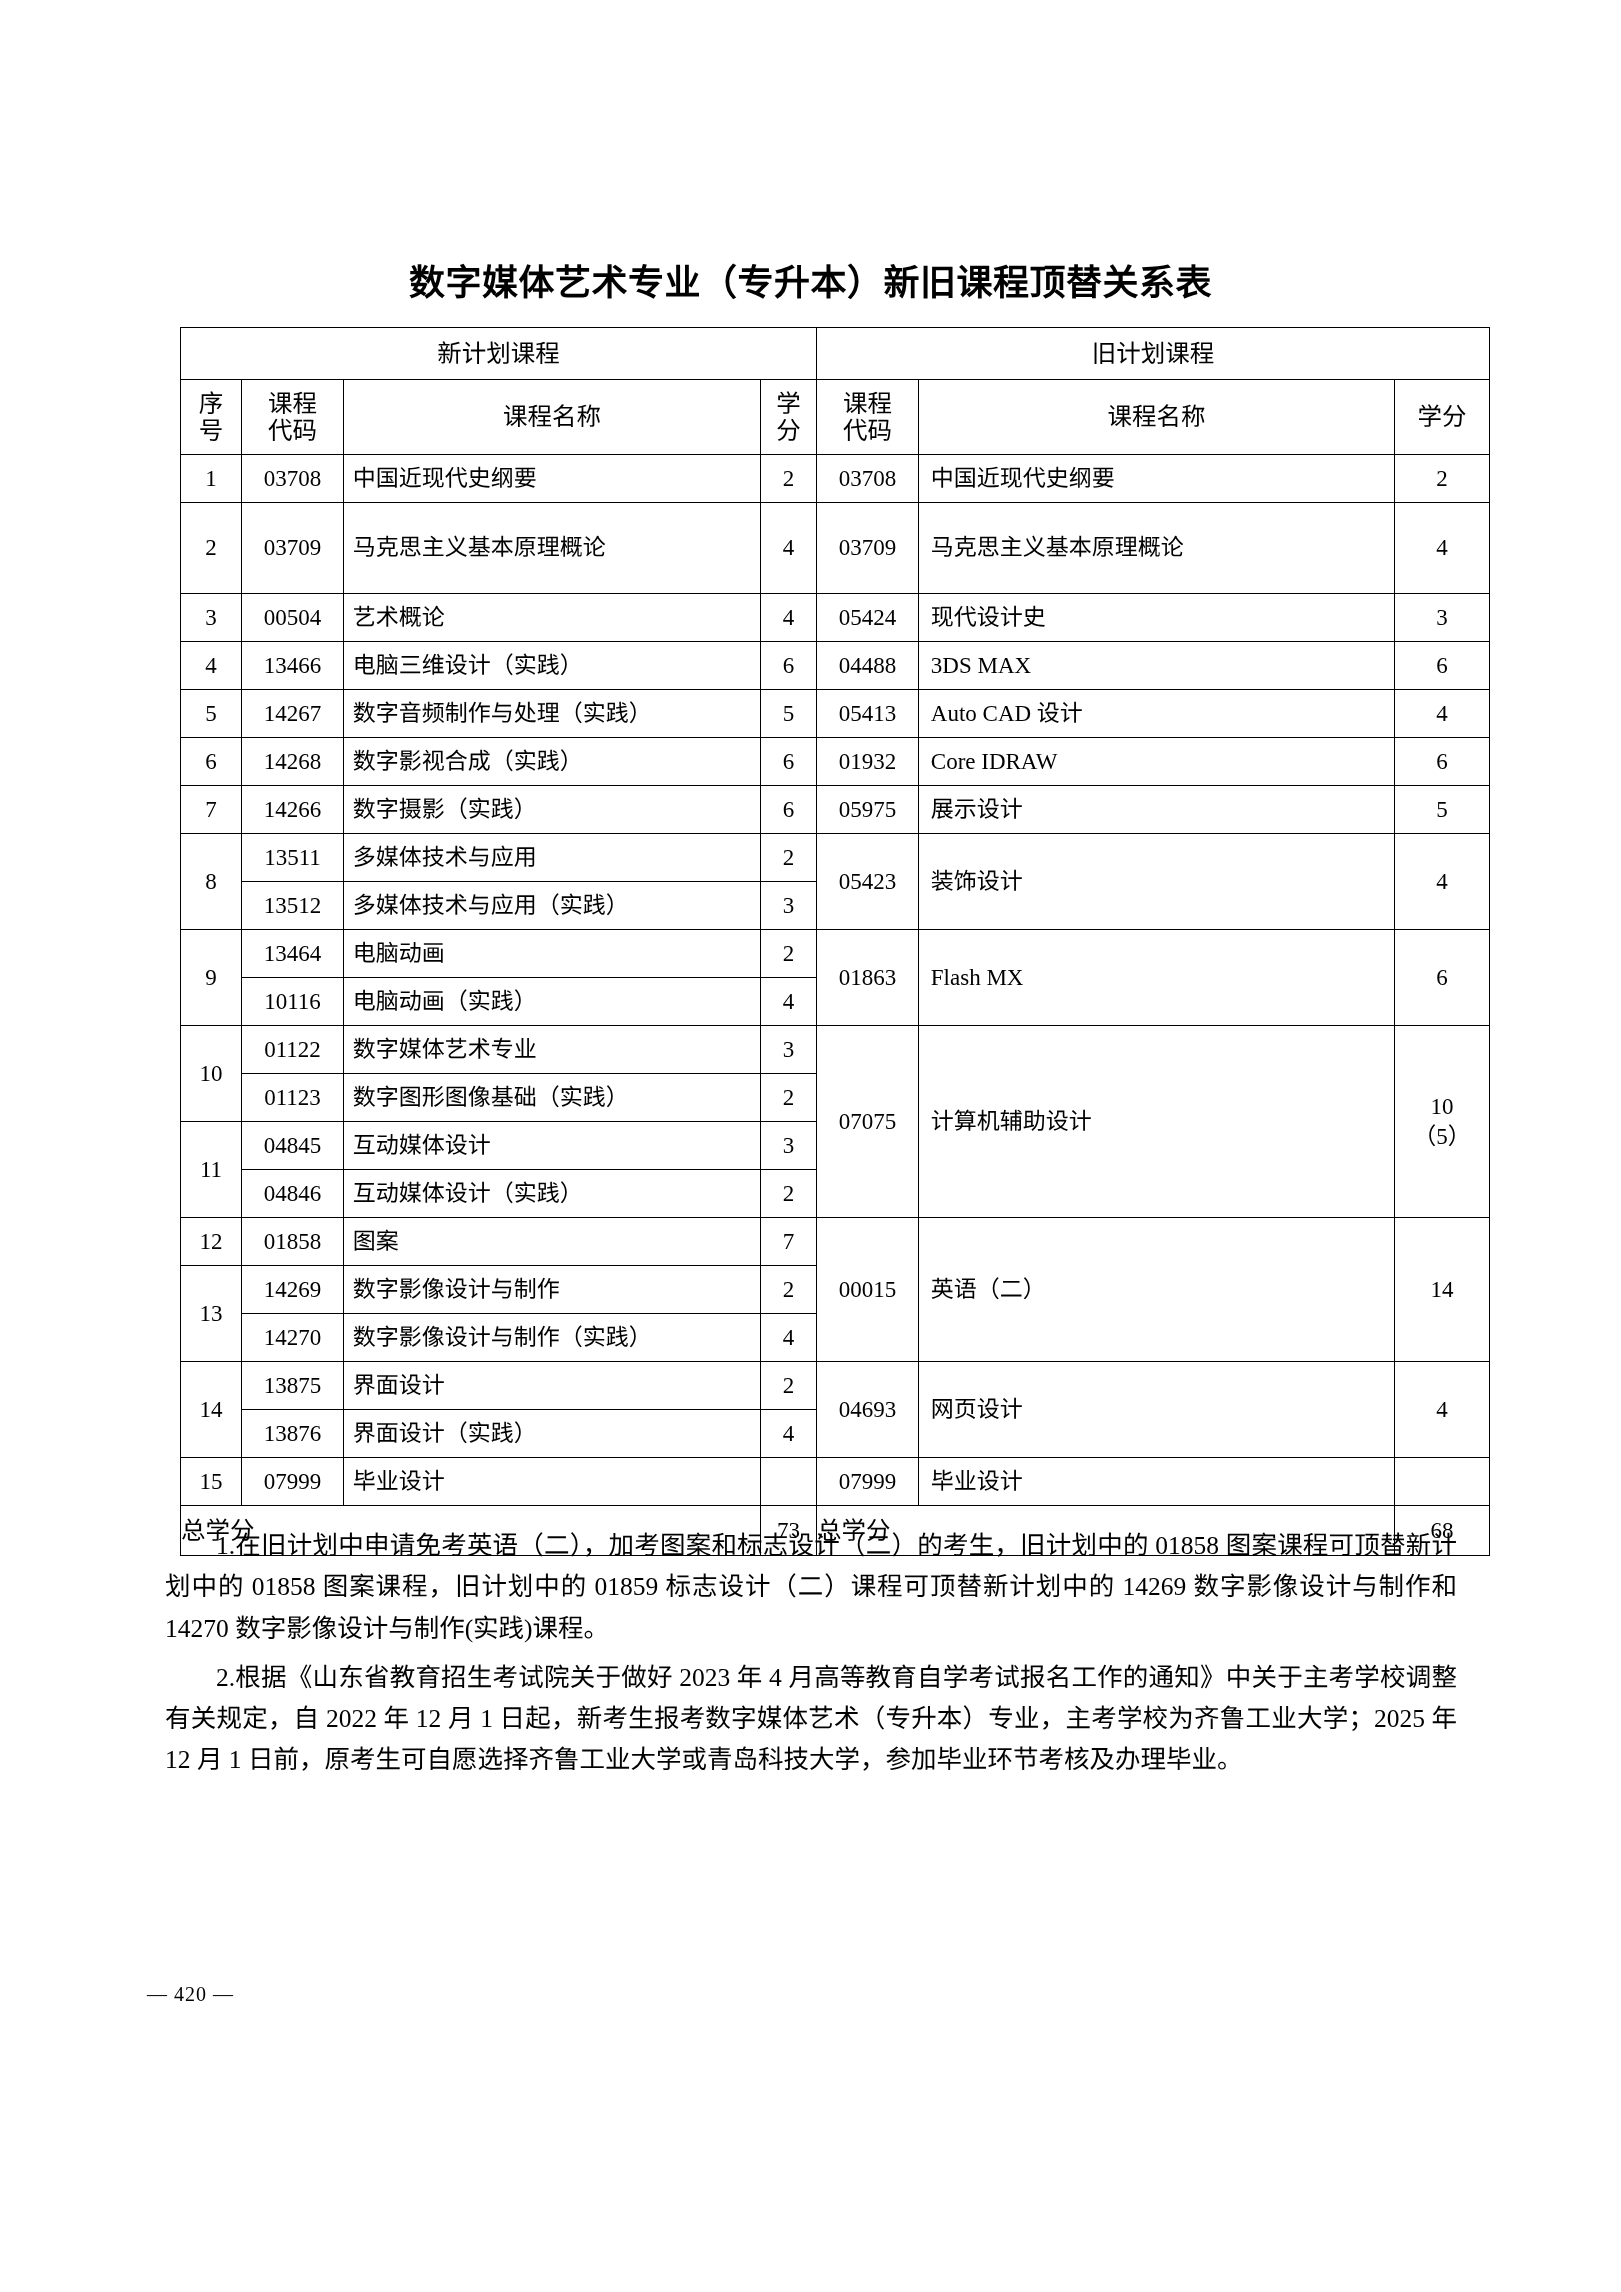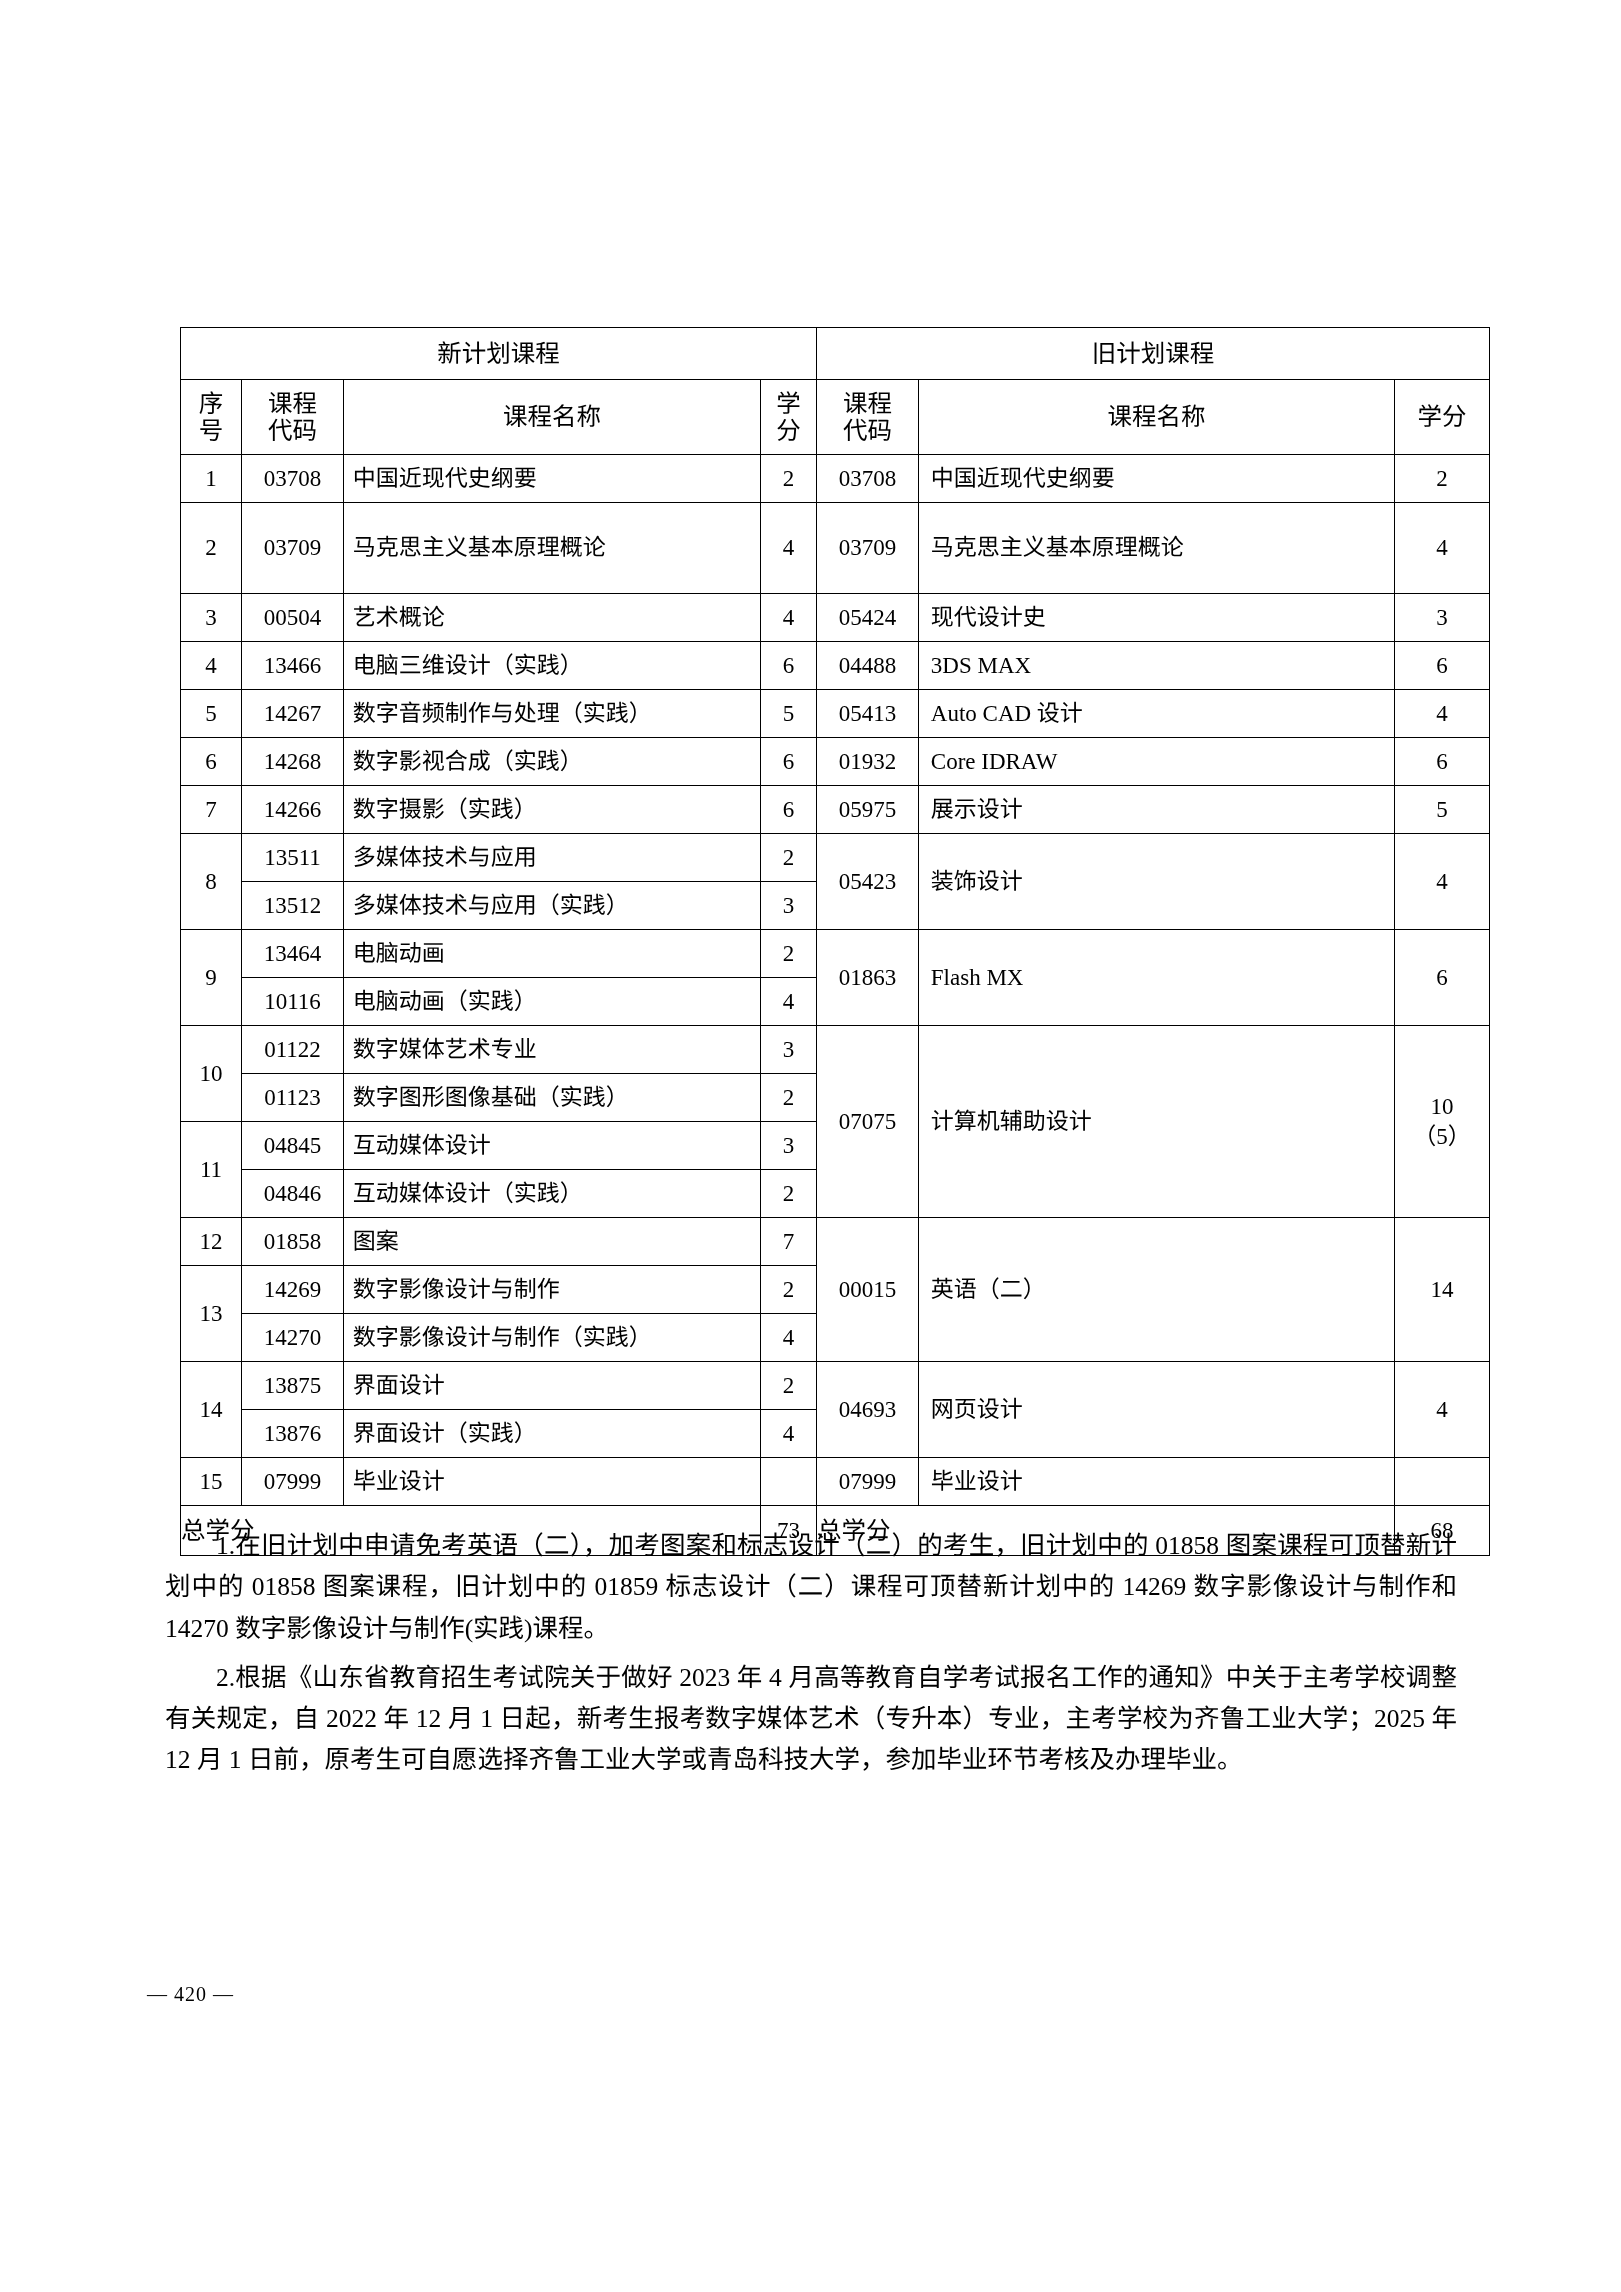--- a/index.html
+++ b/index.html
@@ -111,20 +111,21 @@
     font-size: 20px;
     letter-spacing: 1px;
     font-family: "Liberation Serif", "DejaVu Serif", serif;
   }
 </style>
 </head>
 <body>
 
 <div class="page">
 
+  <div class="doc-title">数字媒体艺术专业（专升本）新旧课程顶替关系表</div>
 
   <table class="course-table">
     <colgroup>
       <col class="c-seq">
         <col class="c-code">
         <col class="c-name">
         <col class="c-cred">
       <col class="c-ocode">
         <col class="c-oname">
         <col class="c-ocred">

